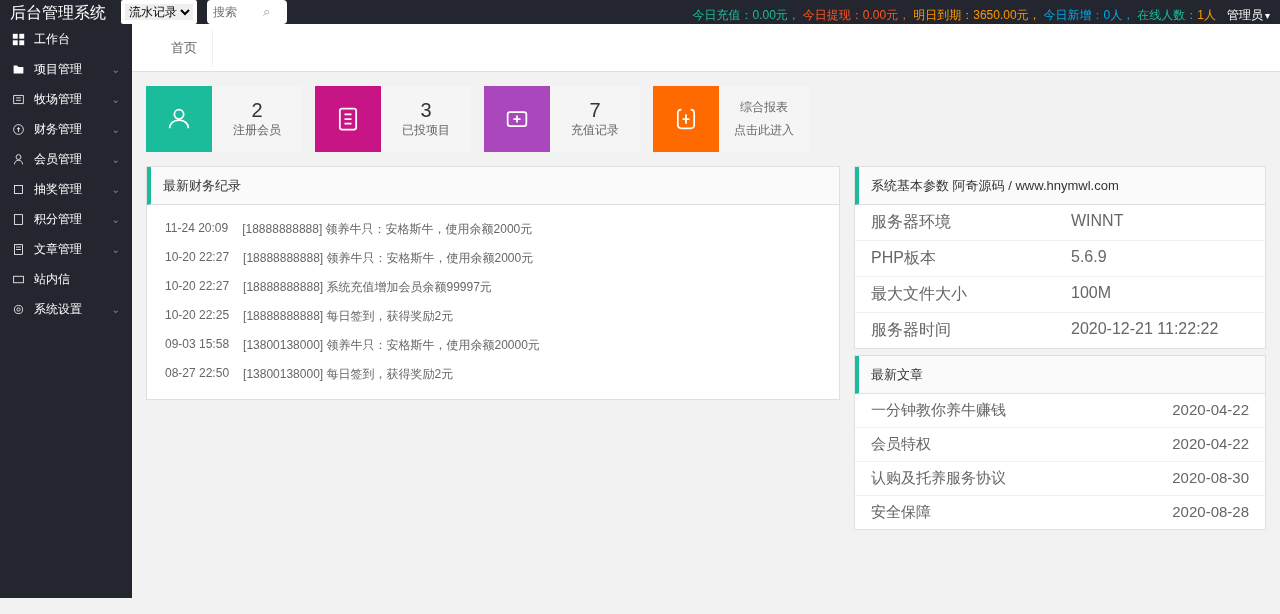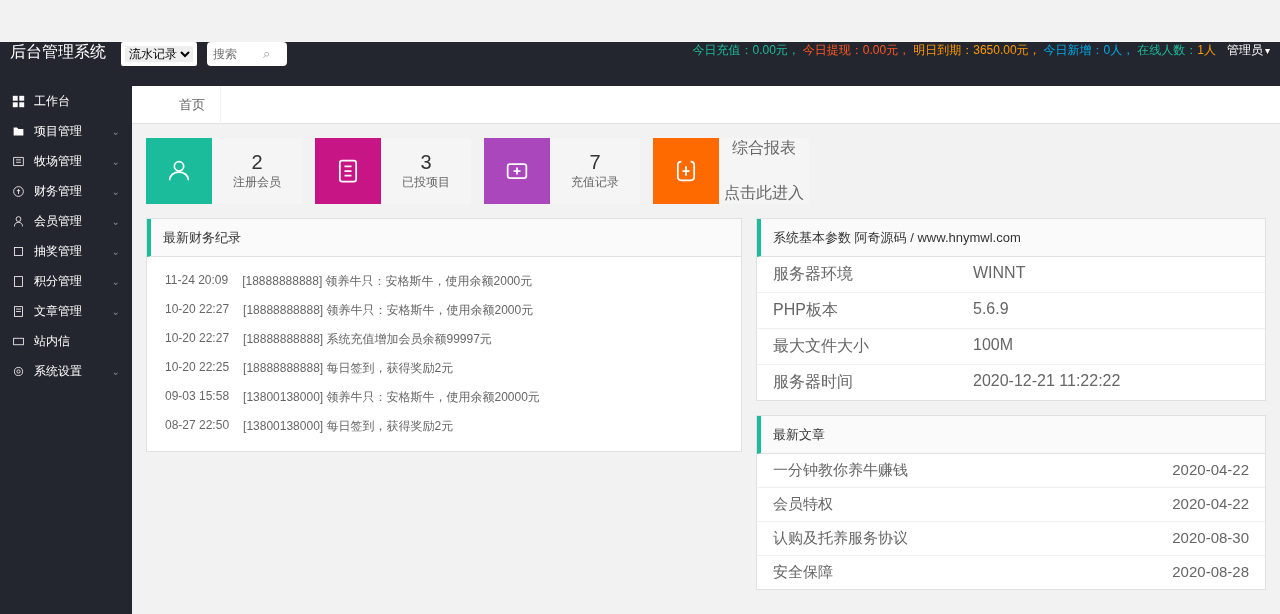--- a/index.html
+++ b/index.html
@@ -1,18 +1,18 @@
 <!DOCTYPE html>
 <html><head>
 <meta charset="utf-8">
 <style>
 * { margin: 0; padding: 0; box-sizing: border-box; }
 body { font-family: "Microsoft YaHei", Arial, sans-serif; font-size: 12px; background: #f2f2f2; color: #333; }
 
-.header { height: 44px; background: #23262e; display: flex; align-items: flex-start; padding: 0 10px; margin-top: 42px; }
+.header { height: 24px; background: #23262e; display: flex; align-items: flex-end; padding: 0 10px; }
 .logo { color: #fff; font-size: 16px; font-weight: 400; margin-right: 15px; }
 .select-box { background: #fff; height: 24px; padding: 0 4px; border-radius: 2px; font-size: 12px; display: flex; align-items: center; }
 .select-box select { border: none; outline: none; font-size: 12px; }
 .search-box { margin-left: 10px; background: #fff; height: 24px; border-radius: 4px; display: flex; align-items: center; padding: 0 6px; width: 80px; }
 .search-box input { border: none; outline: none; width: 50px; font-size: 12px; }
 .search-icon { color: #999; font-size: 13px; }
 .header-right { margin-left: auto; display: flex; align-items: center; gap: 3px; font-size: 12px; }
 .stat { white-space: nowrap; }
 .green { color: #1bbc9b; }
 .red { color: #ff5722; }
@@ -21,38 +21,38 @@
 .admin-menu { color: #fff; margin-left: 8px; cursor: pointer; display: flex; align-items: center; }
 
 .container { display: flex; height: calc(100vh - 40px); }
 .sidebar { width: 132px; background: #23262e; }
 .sidebar-item { height: 30px; display: flex; align-items: center; padding: 0 12px; color: #fff; cursor: pointer; font-size: 12px; }
 .sidebar-icon { width: 16px; margin-right: 6px; display: inline-flex; align-items: center; }
 .sidebar-label { flex: 1; }
 .chevron { font-size: 10px; color: #888; }
 
 .main { flex: 1; background: #f2f2f2; overflow: auto; }
-.tabs { height: 38px; background: #fff; border-bottom: 1px solid #e0e0e0; display: flex; align-items: flex-start; padding-left: 32px; }
+.tabs { height: 48px; background: #fff; border-bottom: 1px solid #e0e0e0; display: flex; align-items: center; padding-left: 24px; }
 .tab { padding: 0 15px; height: 38px; display: flex; align-items: center; font-size: 13px; color: #666; border-right: 1px solid #f0f0f0; }
 
 .cards { display: flex; gap: 13px; padding: 14px; }
 .card { display: flex; background: #f5f5f5; height: 66px; }
 .card-icon { width: 66px; display: flex; align-items: center; justify-content: center; }
 .card-body { width: 90px; display: flex; flex-direction: column; align-items: center; justify-content: center; }
 .card-num { font-size: 20px; color: #333; }
 .card-label { font-size: 12px; color: #666; }
 .bg-green { background: #1bbc9b; }
 .bg-magenta { background: #c71585; }
 .bg-purple { background: #ab47bc; }
 .bg-orange { background: #ff6a00; }
-.report-body { width: 90px; display: flex; flex-direction: column; align-items: center; justify-content: space-between; font-size: 16px; color: #666; gap: 6px; }
+.report-body { width: 90px; display: flex; flex-direction: column; align-items: center; justify-content: center; font-size: 12px; color: #666; gap: 6px; }
 
 .panels { display: flex; gap: 14px; padding: 0 14px; }
 .panel-left { flex: 1; }
-.panel-right { width: 510px; display: flex; flex-direction: column; gap: 14px; }
+.panel-right { width: 412px; display: flex; flex-direction: column; gap: 6px; }
 .panel { background: #fff; border: 1px solid #e0e0e0; }
 .panel-header { height: 38px; display: flex; align-items: center; padding-left: 12px; border-left: 4px solid #1bbc9b; border-bottom: 1px solid #e0e0e0; background: #fafafa; font-size: 13px; color: #333; }
 .panel-body { padding: 10px 0; }
 .record-row { padding: 6px 18px; font-size: 12px; color: #666; display: flex; gap: 14px; }
 .info-row { display: flex; padding: 7px 16px; border-bottom: 1px solid #f0f0f0; font-size: 16px; color: #666; }
 .info-row:last-child { border-bottom: none; }
 .info-label { width: 200px; }
 .article-row { display: flex; padding: 7px 16px; border-bottom: 1px solid #f0f0f0; font-size: 15px; color: #666; }
 .article-row:last-child { border-bottom: none; }
 .article-title { flex: 1; }

